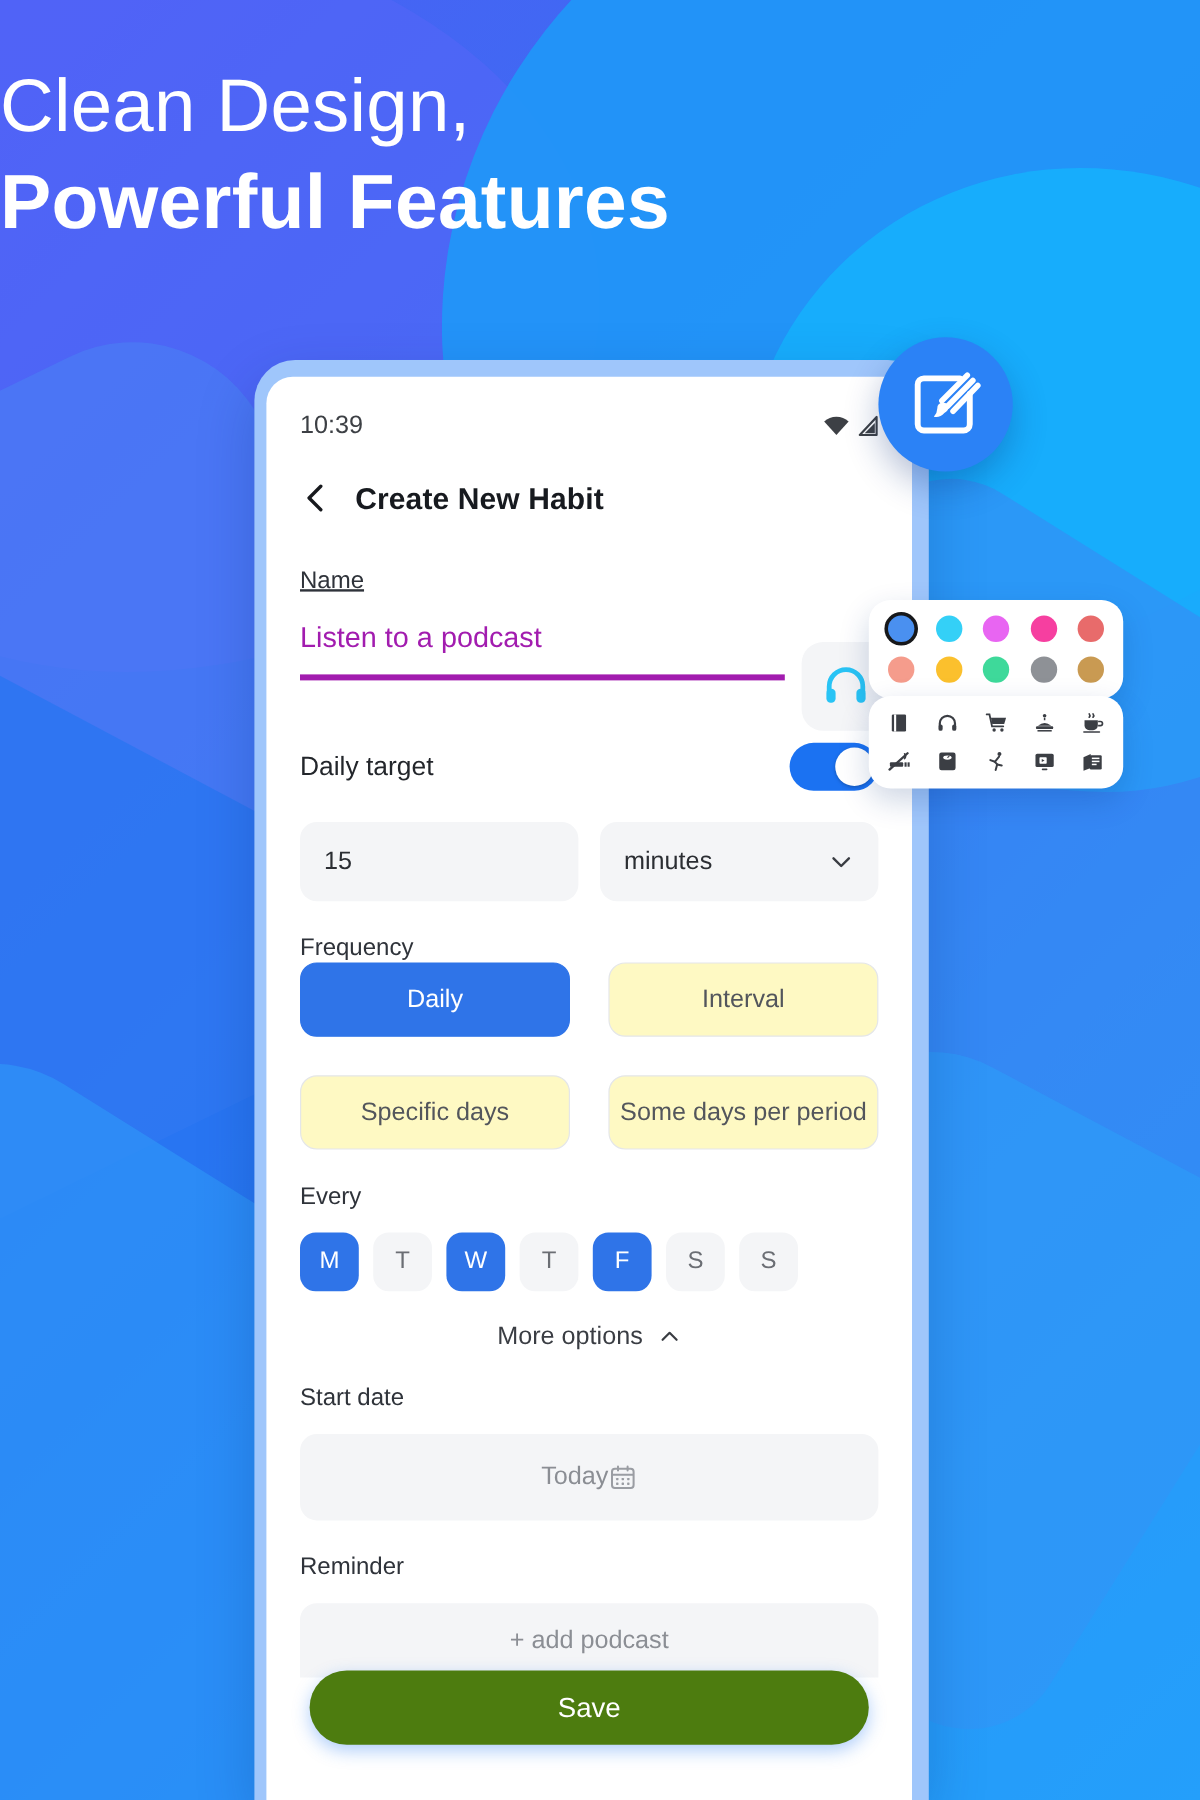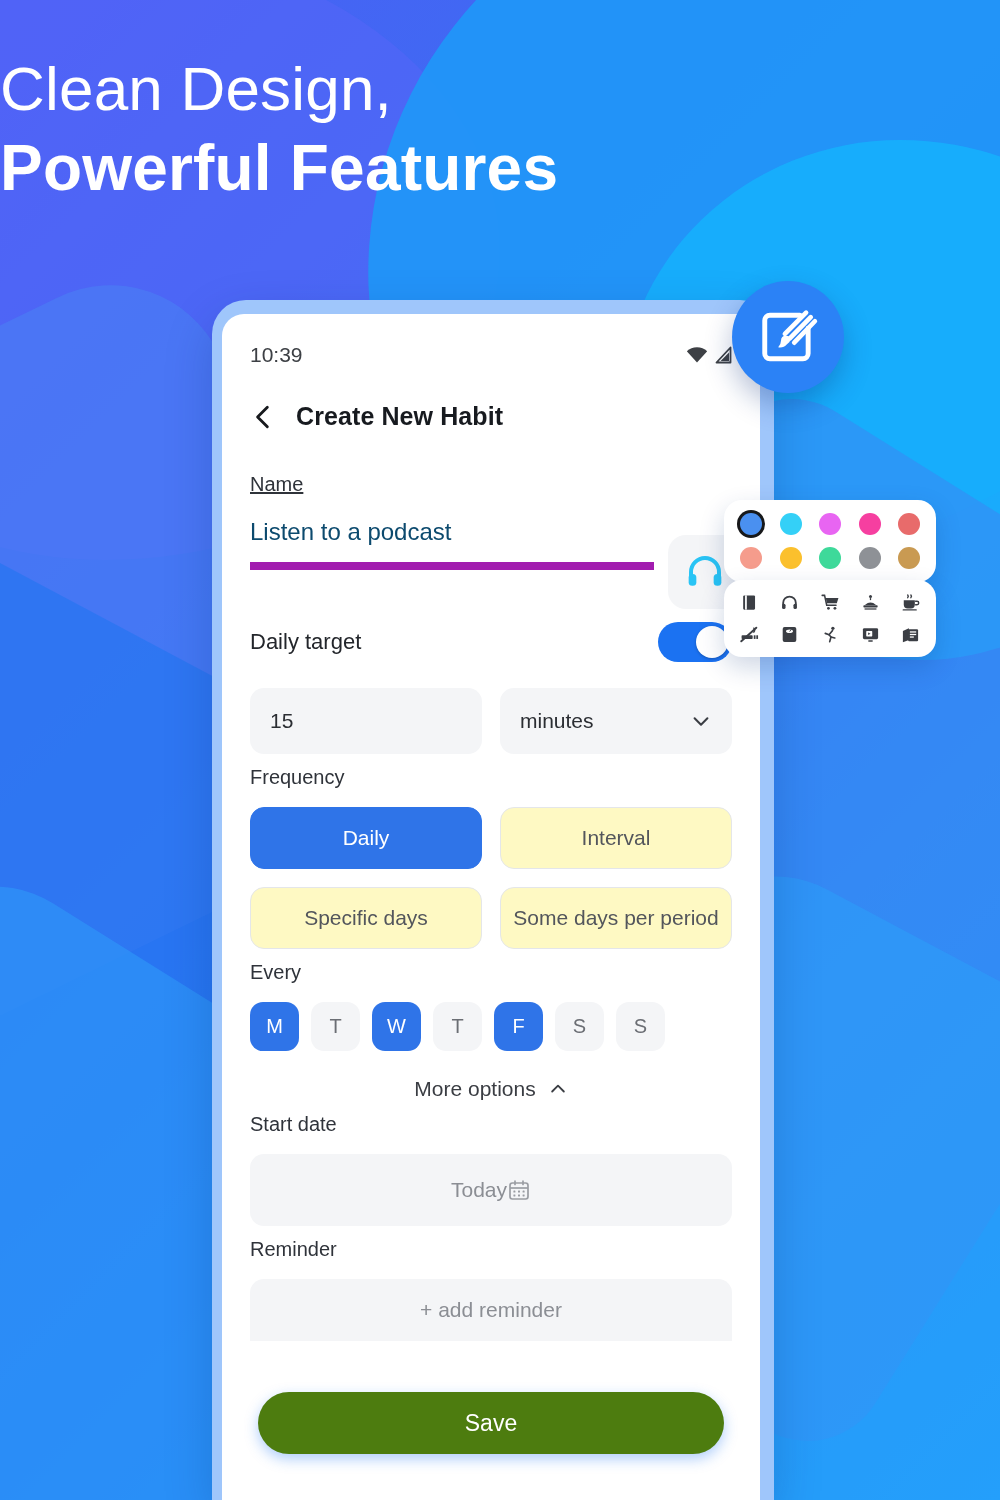--- a/index.html
+++ b/index.html
@@ -114,36 +114,36 @@
   .statusbar {
     display: flex; align-items: center; justify-content: space-between;
     padding: 22px 28px 0 28px;
     height: 60px;
   }
   .status-time { font-size: 21px; color: #3d4045; font-weight: 400; }
   .status-icons { display: flex; align-items: center; gap: 7px; }
 
   
   .appbar {
-    display: flex; align-items: center; gap: 20px;
+    display: flex; align-items: flex-start; gap: 20px;
     padding: 28px 28px 6px 28px;
   }
   .back-chevron { width: 26px; height: 26px; display:block; }
   .appbar-title { font-size: 25px; font-weight: 700; color: #171a1f; letter-spacing: .1px; }
 
   
   .form { padding: 0 28px; }
   .field-label {
     font-size: 20px; color: #2f333a; margin-top: 36px; font-weight: 400; text-decoration: underline;
   }
   .name-input {
     margin-top: 22px;
-    font-size: 24px; color: #0c4a6e;
+    font-size: 24px; color: #a21caf;
     padding-bottom: 16px;
-    border-bottom: 8px solid #a21caf;
+    border-bottom: 5px solid #a21caf;
     width: 404px;
   }
 
   .row-between {
     display: flex; align-items: center; justify-content: space-between;
     margin-top: 52px;
   }
   .row-between .rb-label { font-size: 22px; color: #23262b; }
   .toggle {
     width: 74px; height: 40px; border-radius: 20px; background: #1b72f2;
@@ -158,25 +158,24 @@
 
   .two-col { display: flex; gap: 18px; margin-top: 26px; justify-content: center; }
   .soft-box {
     background: #f4f5f7; border-radius: 14px;
     height: 66px; display: flex; align-items: center;
     padding: 0 20px; font-size: 21px; color: #2b2e33;
   }
   .soft-box.num { width: 236px; }
   .soft-box.unit { width: 236px; justify-content: space-between; }
 
-  .section-label { font-size: 20px; color: #2f333a; margin-top: 12px; }
+  .section-label { font-size: 20px; color: #2f333a; margin-top: 28px; }
 
   .freq-grid {
-    display: grid; grid-template-columns: 1fr 1fr; gap: 18px;
-    margin-top: 18px;
+    display: grid; grid-template-columns: 1fr 1fr; gap: 32px;
   }
   .freq-btn {
     height: 62px; border-radius: 14px;
     display:flex; align-items:center; justify-content:center;
     font-size: 21px; color: #53565c;
     background: #fef9c3; border: 1.5px solid #e4e6e9;
   }
   .freq-btn.active {
     background: #2f74e8; border-color: #2f74e8; color: #ffffff;
   }
@@ -356,21 +355,21 @@
               <rect x="15.6" y="12.6" width="2" height="2" rx=".4"></rect>
               <rect x="6.4" y="16.4" width="2" height="2" rx=".4"></rect>
               <rect x="11" y="16.4" width="2" height="2" rx=".4"></rect>
               <rect x="15.6" y="16.4" width="2" height="2" rx=".4"></rect>
             </g>
           </svg>
         </div>
 
         <div class="section-label">Reminder</div>
         <div class="wide-box reminder">
-          <span>+ add reminder</span>
+          <span>+ add podcast</span>
         </div>
       </div>
 
       <div class="save-btn">Save</div>
     </div>
   </div>
 
   <div class="habit-icon-chip">
     <svg width="40" height="40" viewBox="0 0 24 24">
       <path d="M3.6 14.5 V12 a8.4 8.4 0 0 1 16.8 0 v2.5" fill="none" stroke="#29C4F5" stroke-width="2.4" stroke-linecap="round"></path>

